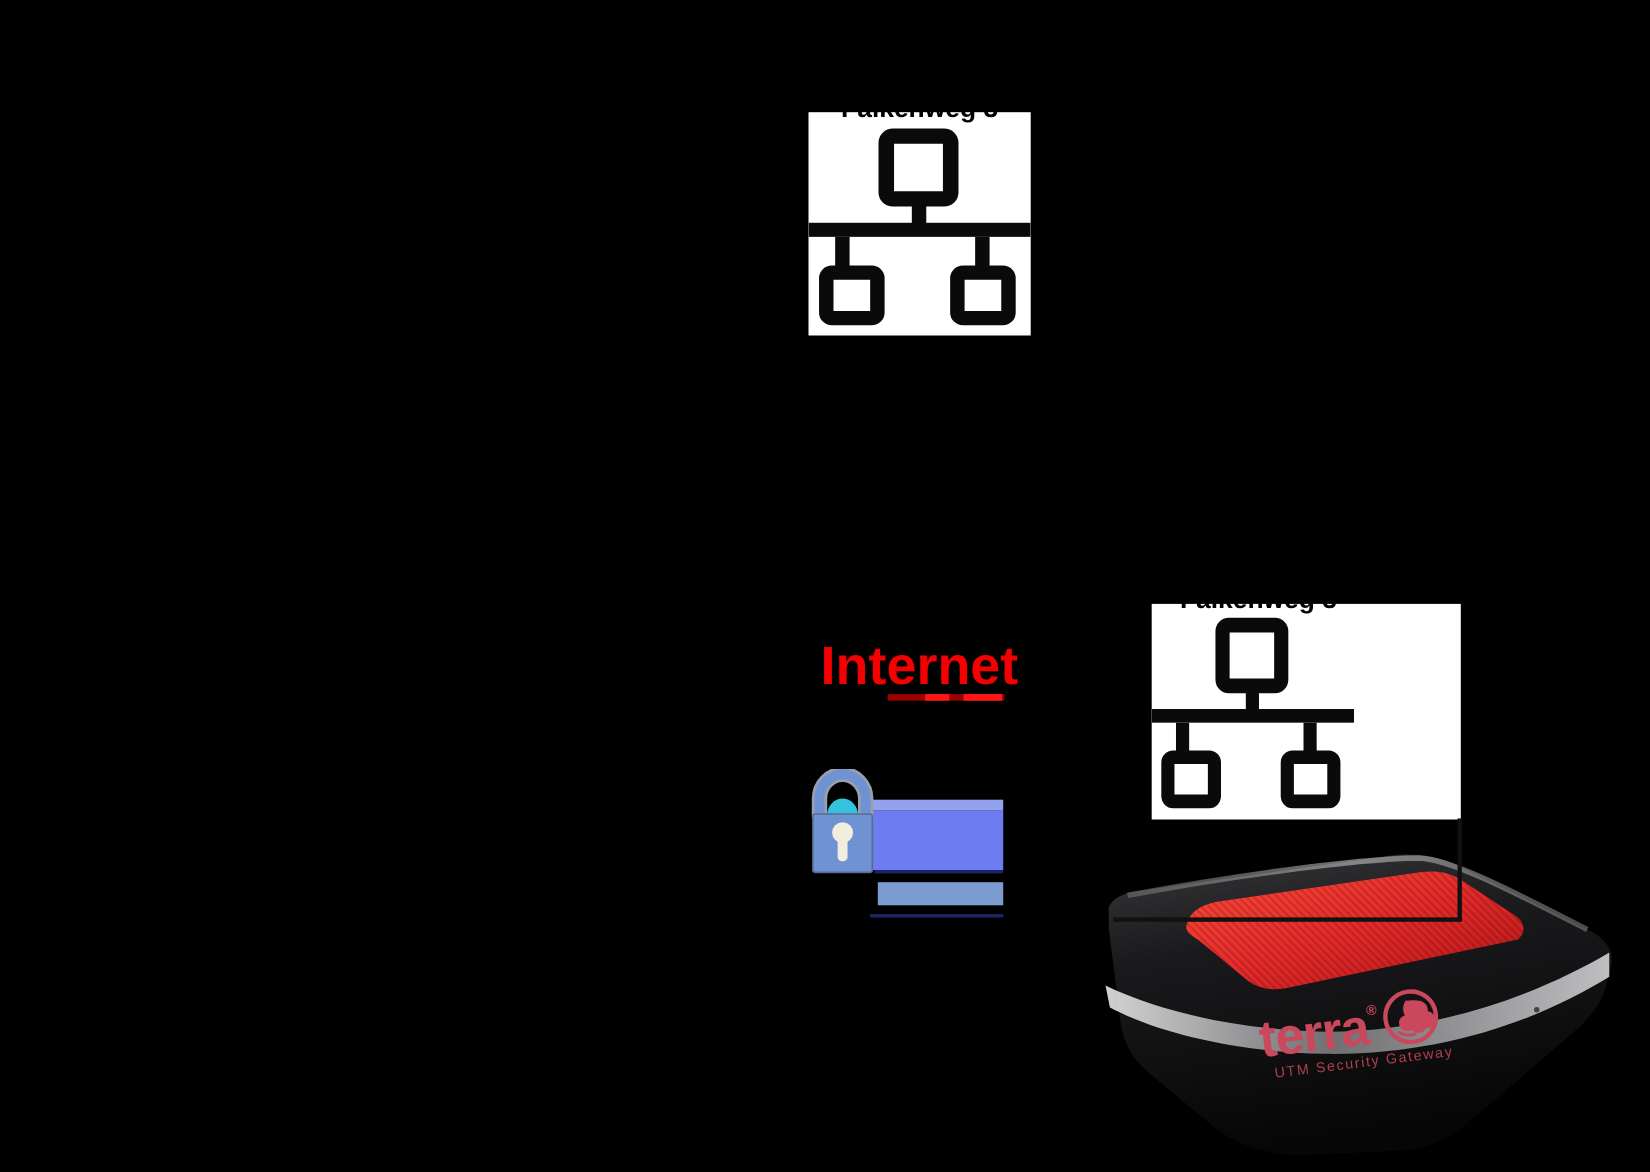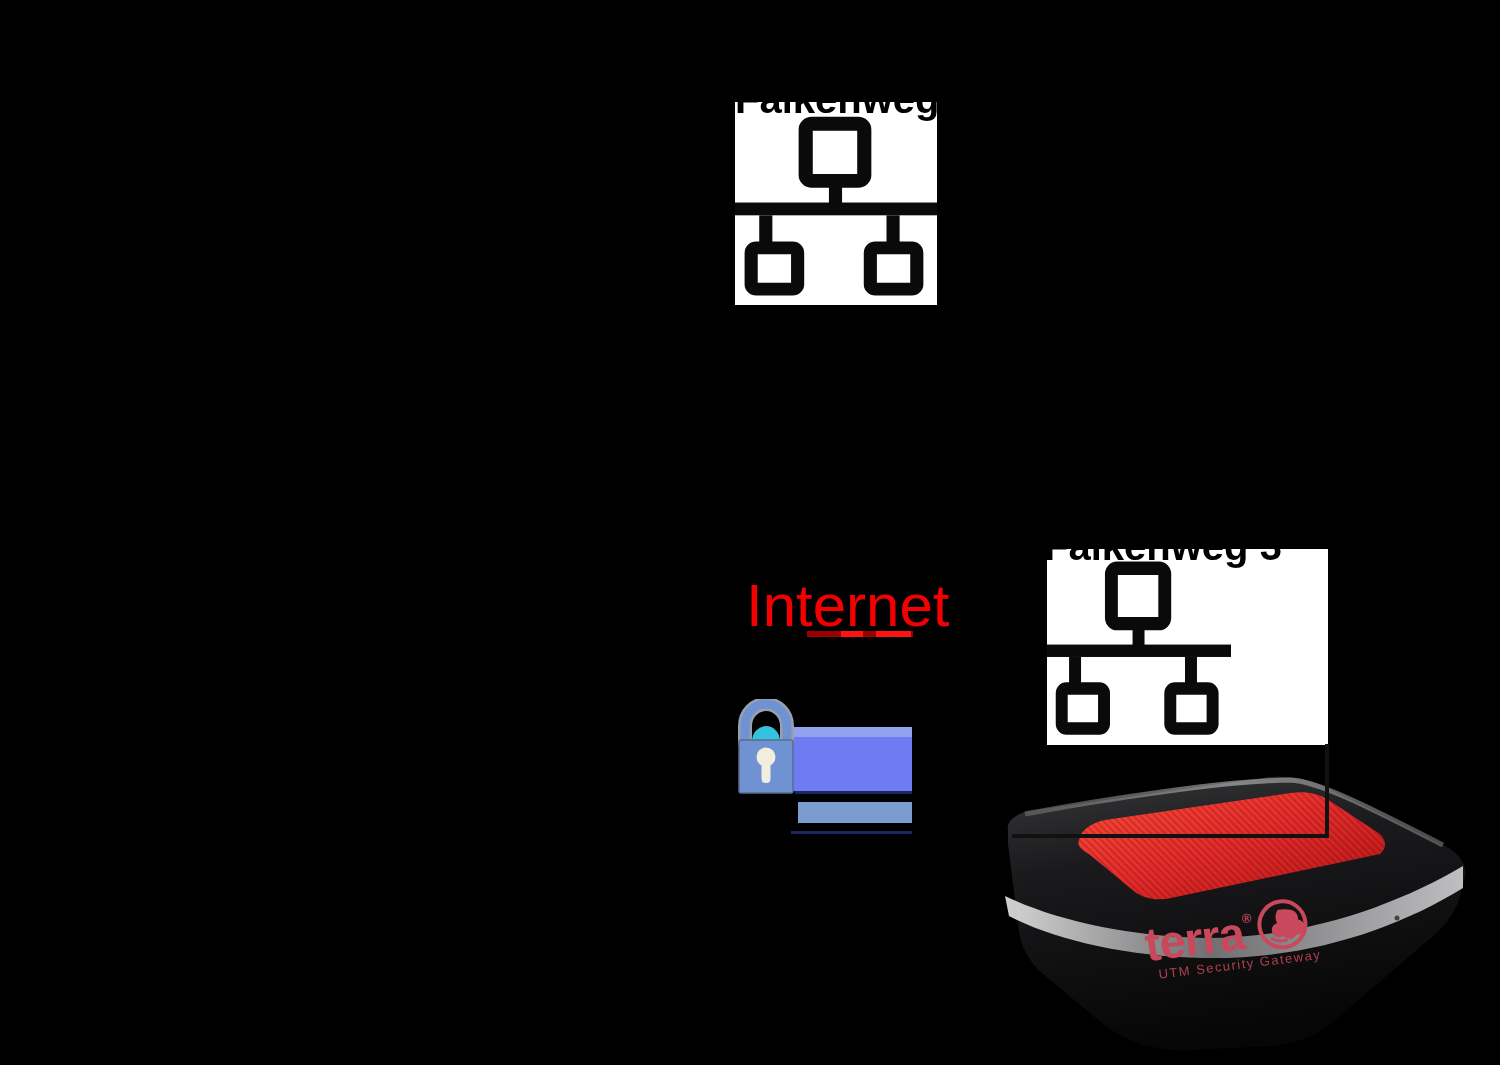--- a/index.html
+++ b/index.html
@@ -11,28 +11,28 @@
   
   .site-box{position:absolute;background:var(--site-bg,#fff);}
   .site-box.top{left:735px;top:102px;width:202px;height:203px;}
   .site-box.right{left:1047px;top:549px;width:281px;height:196px;}
   .lan-icon-wrap{position:absolute;top:6px;left:0;}
   .site-box.top .lan-icon-wrap{width:202px;height:192px;}
   .site-box.right .lan-icon-wrap{width:184px;height:186px;top:4px;}
   
   .site-label{
     position:absolute;color:var(--label-black,#000);font-weight:700;
-    font-size:40px;line-height:34px;text-align:center;white-space:nowrap;
+    font-size:24px;line-height:34px;text-align:center;white-space:nowrap;
   }
   .site-label.top{left:735px;width:202px;top:82px;}
   .site-label.right{left:1044px;width:200px;top:529px;}
   
   .internet-label{
     position:absolute;left:746px;top:582px;width:180px;
-    color:var(--internet-red,#f40000);font-weight:400;font-size:60px;line-height:48px;
+    color:var(--internet-red,#f40000);font-weight:700;font-size:49px;line-height:48px;
     letter-spacing:0px;white-space:nowrap;
   }
   .internet-underline{position:absolute;left:807px;top:631px;width:106px;height:6px;background:var(--internet-underline-dark,#990000);}
   .internet-underline .seg1{position:absolute;left:34px;top:0;width:22px;height:6px;background:var(--internet-underline-bright,#ff1414);}
   .internet-underline .seg2{position:absolute;left:69px;top:0;width:35px;height:6px;background:var(--internet-underline-bright,#ff1414);}
   
   .bar-light{position:absolute;left:793px;top:727px;width:119px;height:10px;background:var(--tunnel-blue-light,#93a2ee);}
   .bar-main{position:absolute;left:793px;top:737px;width:119px;height:54px;background:var(--tunnel-blue,#6e7cf2);}
   .bar-outline-a{position:absolute;left:795px;top:791px;width:117px;height:3px;background:var(--tunnel-outline,#1c2666);}
   .bar-steel{position:absolute;left:798px;top:802px;width:114px;height:21px;background:var(--tunnel-steel,#7b9cd0);}

